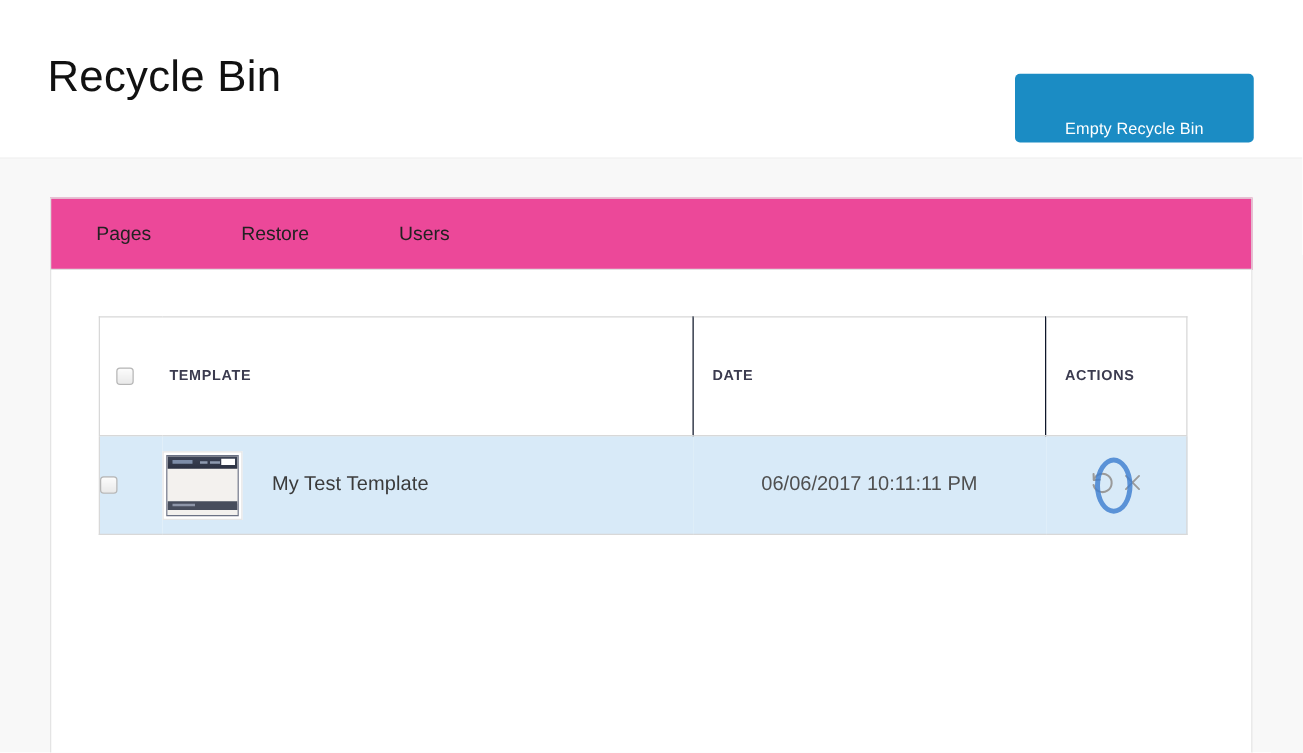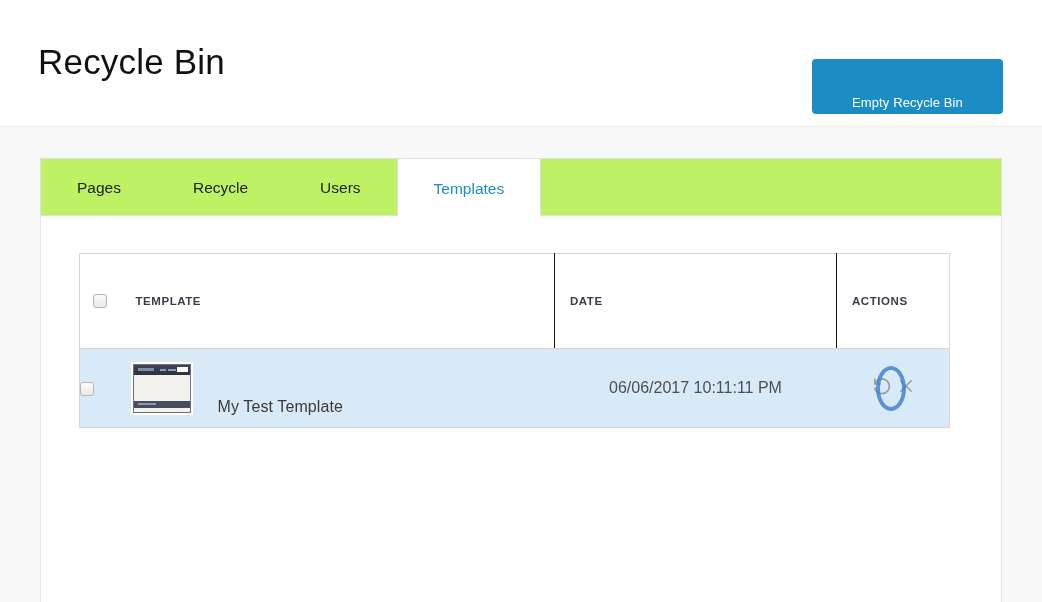--- a/index.html
+++ b/index.html
@@ -72,21 +72,21 @@
     height: 544px;
     background: #ffffff;
     border: 1px solid #e4e4e4;
     border-top: none;
   }
 
   
   .tab-bar {
     position: relative;
     height: 58px;
-    background: #bef264;
+    background: #ec4899;
     border: 1px solid #e0e0e0;
     border-bottom: 1px solid #e0e0e0;
     margin: -1px -1px 0 -1px;
     display: flex;
     align-items: stretch;
   }
 
   .tab {
     position: relative;
     height: 58px;
@@ -174,21 +174,21 @@
     display: inline-block;
     vertical-align: middle;
     cursor: pointer;
     padding: 0;
     margin: 0;
   }
 
   
   .template-cell-inner {
     display: flex;
-    align-items: flex-end;
+    align-items: center;
   }
 
   .thumb {
     width: 64px;
     height: 55px;
     background: #ffffff;
     border: 1px solid #e6e6e6;
     padding: 2px;
     flex: 0 0 auto;
     margin-right: 24px;
@@ -306,23 +306,22 @@
 <div class="page-header">
   <h1 class="page-title">Recycle Bin</h1>
   <button class="empty-bin-button">Empty Recycle Bin</button>
 </div>
 
 <div class="content-area">
   <div class="card">
 
     <div class="tab-bar">
       <div class="tab">Pages</div>
-      <div class="tab">Recycle</div>
+      <div class="tab">Restore</div>
       <div class="tab">Users</div>
-      <div class="tab active">Templates</div>
     </div>
 
     <div class="table-wrap">
       <table class="recycle-table">
         <thead>
           <tr>
             <th class="col-check">
               <input type="checkbox" class="cb" style="">
             </th>
             <th class="col-template">TEMPLATE</th>

